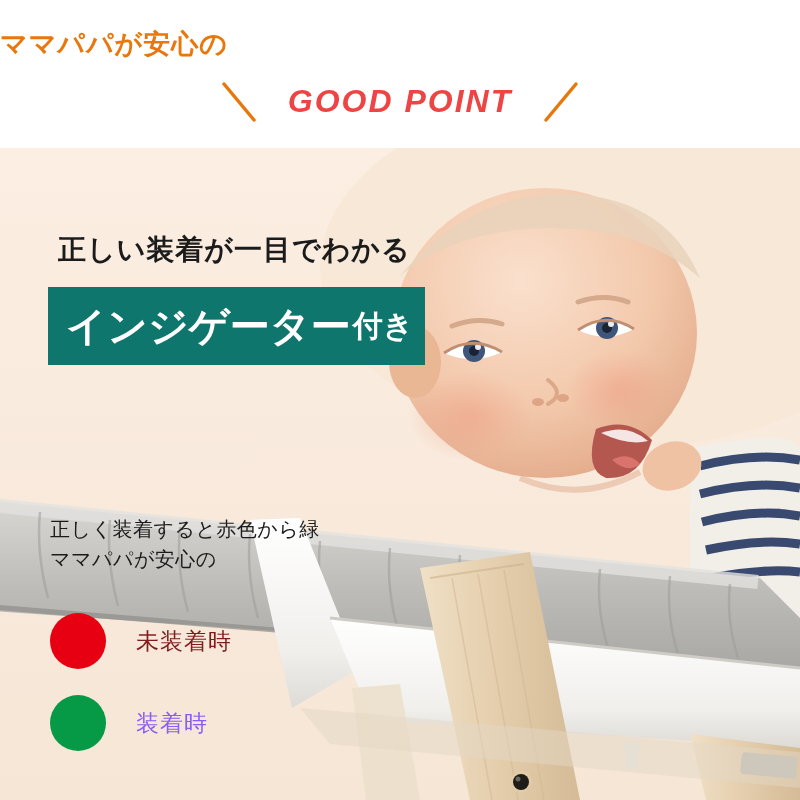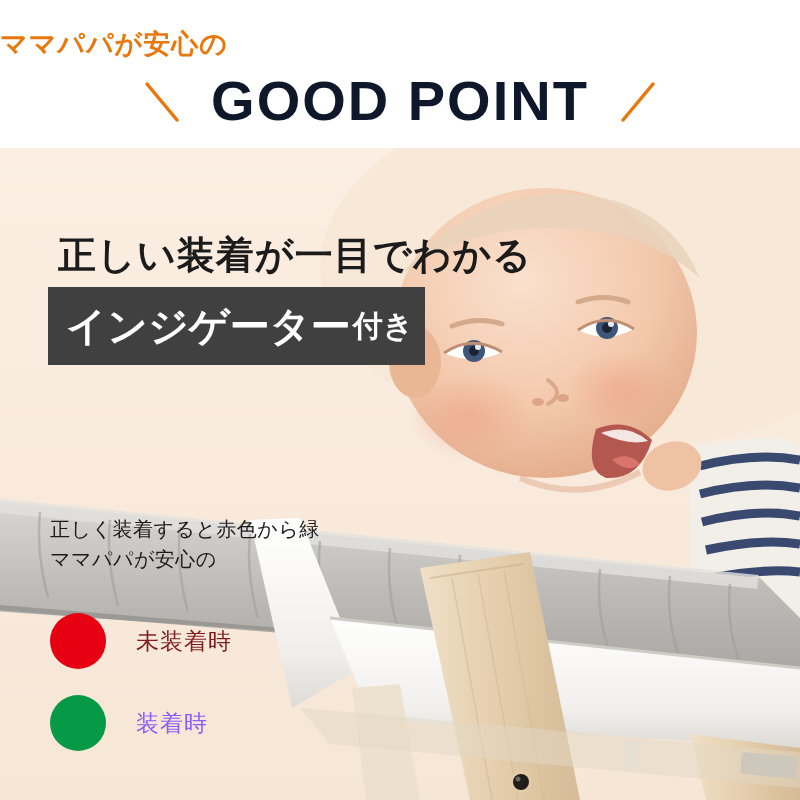--- a/index.html
+++ b/index.html
@@ -22,46 +22,46 @@
   }
   .header-main-wrap{
     position:absolute;top:72px;left:0;width:800px;height:58px;
     display:flex;align-items:center;justify-content:center;gap:26px;
   }
   .slash{
     width:44px;height:50px;flex:none;position:relative;
   }
   .slash svg{display:block;}
   .header-main{
-    font-size:56px;font-weight:700;color:#0f172a;letter-spacing:2px;
-    white-space:nowrap;line-height:1;
+    font-size:32px;font-weight:700;color:#ef4444;letter-spacing:2px;
+    white-space:nowrap;line-height:1;font-style:italic;
   }
 
   
   .body-bg{
     position:absolute;left:0;top:148px;width:800px;height:652px;
     background:#fbeee2;
   }
 
   
   .photo{
     position:absolute;left:0;top:148px;width:800px;height:652px;
     overflow:hidden;
   }
   .photo svg{display:block;width:800px;height:652px;}
 
   
   .headline{
     position:absolute;left:58px;top:233px;
-    font-size:38px;font-weight:700;color:#1b1b1b;letter-spacing:1px;
+    font-size:28px;font-weight:700;color:#1b1b1b;letter-spacing:1px;
     white-space:nowrap;line-height:1.2;
   }
   .banner{
     position:absolute;left:48px;top:287px;width:377px;height:78px;
-    background:#404040;
+    background:#0f766e;
     display:flex;align-items:center;
   }
   .banner-main{
     font-size:40px;font-weight:700;color:#ffffff;letter-spacing:0px;
     margin-left:18px;line-height:1;white-space:nowrap;
   }
   .banner-sub{
     font-size:30px;font-weight:700;color:#ffffff;letter-spacing:0px;
     margin-left:2px;line-height:1;white-space:nowrap;
   }

